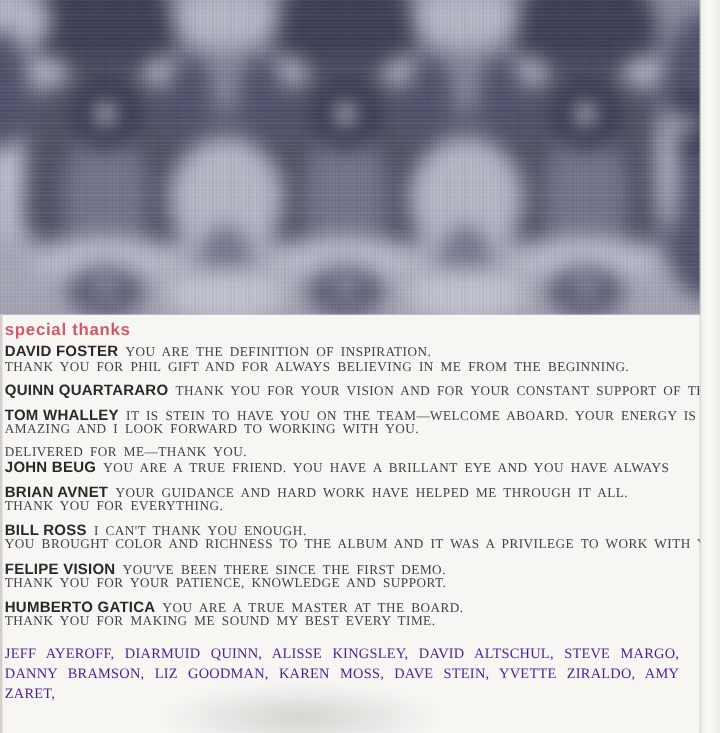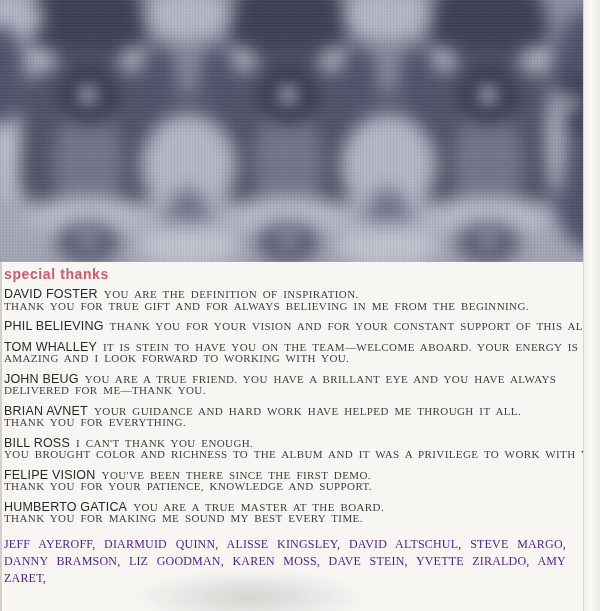--- a/index.html
+++ b/index.html
@@ -55,21 +55,21 @@
   .section-title{
     font-family:"Liberation Sans", sans-serif;
     font-weight:700;font-size:14px;line-height:15px;
     letter-spacing:0.6px;
     margin:0 0 5px 0;
   }
   .tblock{margin:0 0 7px 0;}
   .tline{line-height:11.5px;white-space:nowrap;}
   .nm{
     font-family:"Liberation Sans", sans-serif;
-    font-weight:400;font-size:12.5px;
+    font-weight:700;font-size:12.5px;
     letter-spacing:0.2px;color:#29282a;
     margin-right:6px;
   }
   .tx{
     font-family:"Liberation Serif", serif;
     font-size:11px;color:#413f41;
     letter-spacing:0.4px;word-spacing:2.5px;
   }
   .footer{
     margin-top:11px;width:562px;
@@ -145,36 +145,36 @@
         <div class="blob" style="left: 567px; top: 105px; width: 18px; height: 110px; background: rgb(185, 187, 201);"></div>
       </div>
     <div class="art-noise"></div>
   </div>
 
   <div class="content">
     <h2 class="section-title" style="color: rgb(208, 90, 106);">special thanks</h2>
 
     <div class="tblock">
       <div class="tline"><span class="nm">DAVID FOSTER</span><span class="tx">YOU ARE THE DEFINITION OF INSPIRATION.</span></div>
-      <div class="tline tx">THANK YOU FOR TRUE GIFT AND FOR ALWAYS BELIEVING IN ME FROM THE BEGINNING.</div>
-    </div>
-
-    <div class="tblock">
-      <div class="tline"><span class="nm">PHIL BELIEVING</span><span class="tx">THANK YOU FOR YOUR VISION AND FOR YOUR CONSTANT SUPPORT OF THIS ALBUM.</span></div>
+      <div class="tline tx">THANK YOU FOR PHIL GIFT AND FOR ALWAYS BELIEVING IN ME FROM THE BEGINNING.</div>
+    </div>
+
+    <div class="tblock">
+      <div class="tline"><span class="nm">QUINN QUARTARARO</span><span class="tx">THANK YOU FOR YOUR VISION AND FOR YOUR CONSTANT SUPPORT OF THIS ALBUM.</span></div>
       <div class="tline tx"></div>
     </div>
 
     <div class="tblock">
       <div class="tline"><span class="nm">TOM WHALLEY</span><span class="tx">IT IS STEIN TO HAVE YOU ON THE TEAM—WELCOME ABOARD. YOUR ENERGY IS</span></div>
       <div class="tline tx">AMAZING AND I LOOK FORWARD TO WORKING WITH YOU.</div>
     </div>
 
     <div class="tblock">
+      <div class="tline tx">DELIVERED FOR ME—THANK YOU.</div>
       <div class="tline"><span class="nm">JOHN BEUG</span><span class="tx">YOU ARE A TRUE FRIEND. YOU HAVE A BRILLANT EYE AND YOU HAVE ALWAYS</span></div>
-      <div class="tline tx">DELIVERED FOR ME—THANK YOU.</div>
     </div>
 
     <div class="tblock">
       <div class="tline"><span class="nm">BRIAN AVNET</span><span class="tx">YOUR GUIDANCE AND HARD WORK HAVE HELPED ME THROUGH IT ALL.</span></div>
       <div class="tline tx">THANK YOU FOR EVERYTHING.</div>
     </div>
 
     <div class="tblock">
       <div class="tline"><span class="nm">BILL ROSS</span><span class="tx">I CAN'T THANK YOU ENOUGH.</span></div>
       <div class="tline tx">YOU BROUGHT COLOR AND RICHNESS TO THE ALBUM AND IT WAS A PRIVILEGE TO WORK WITH YOU.</div>

